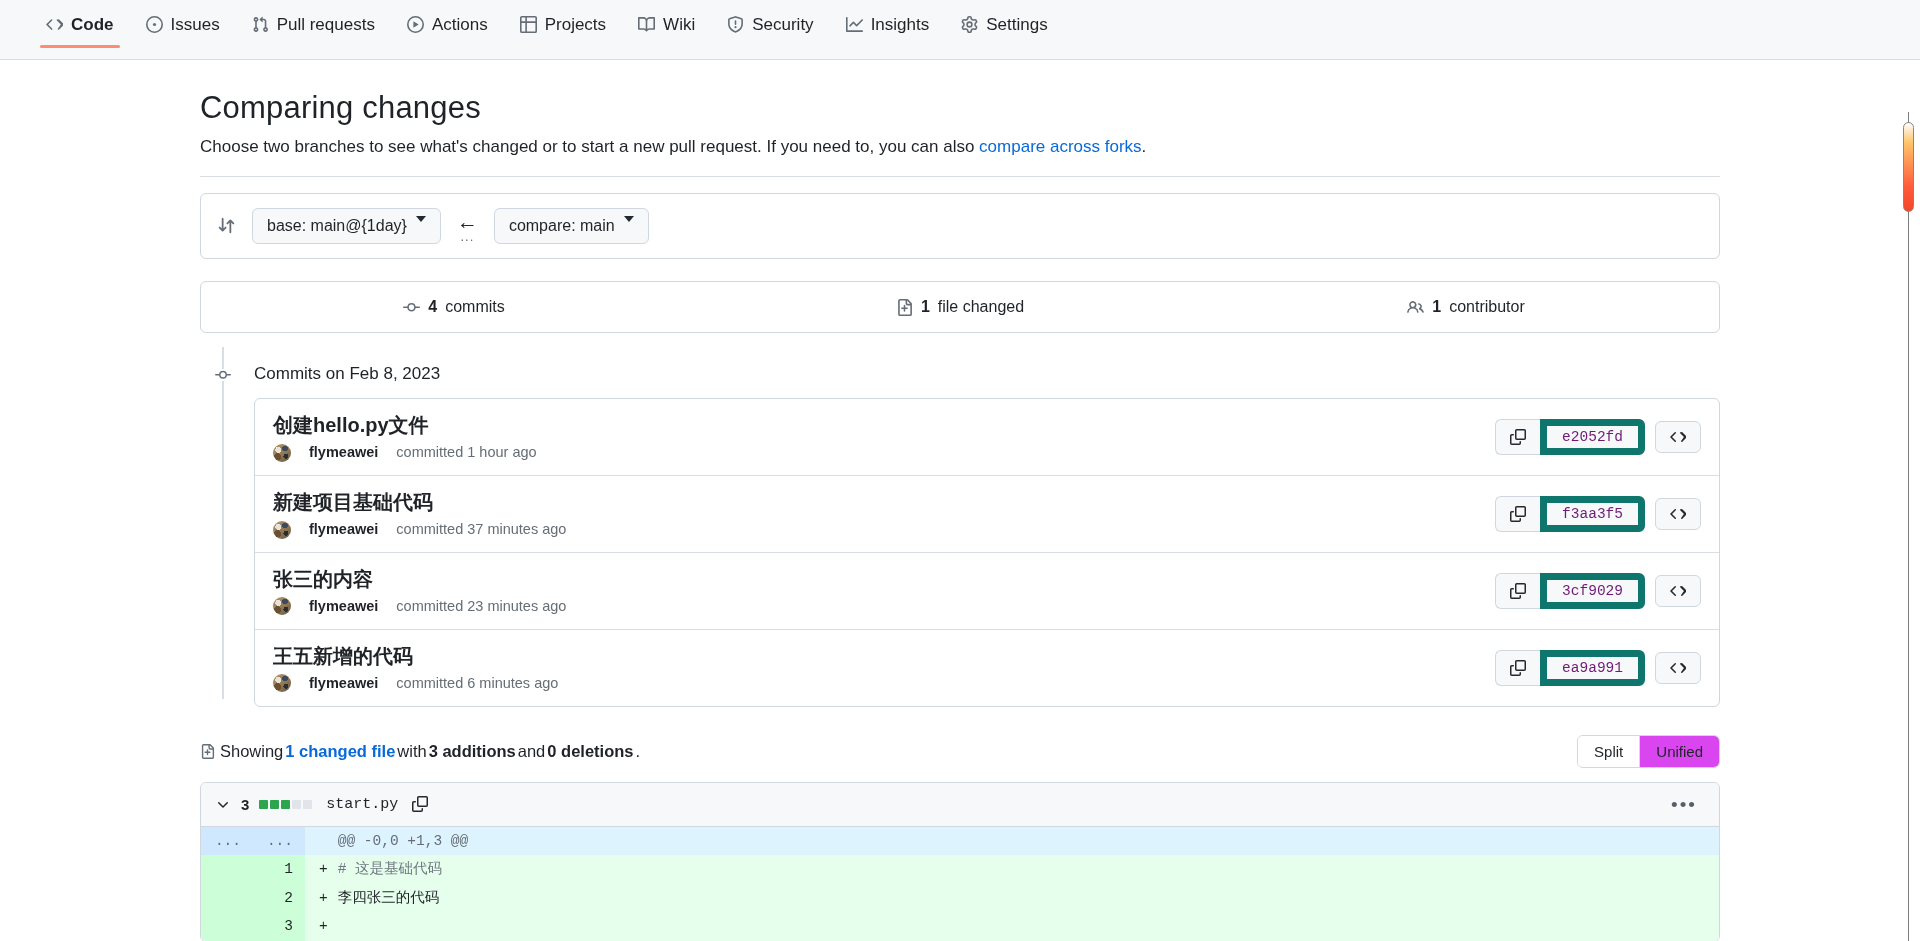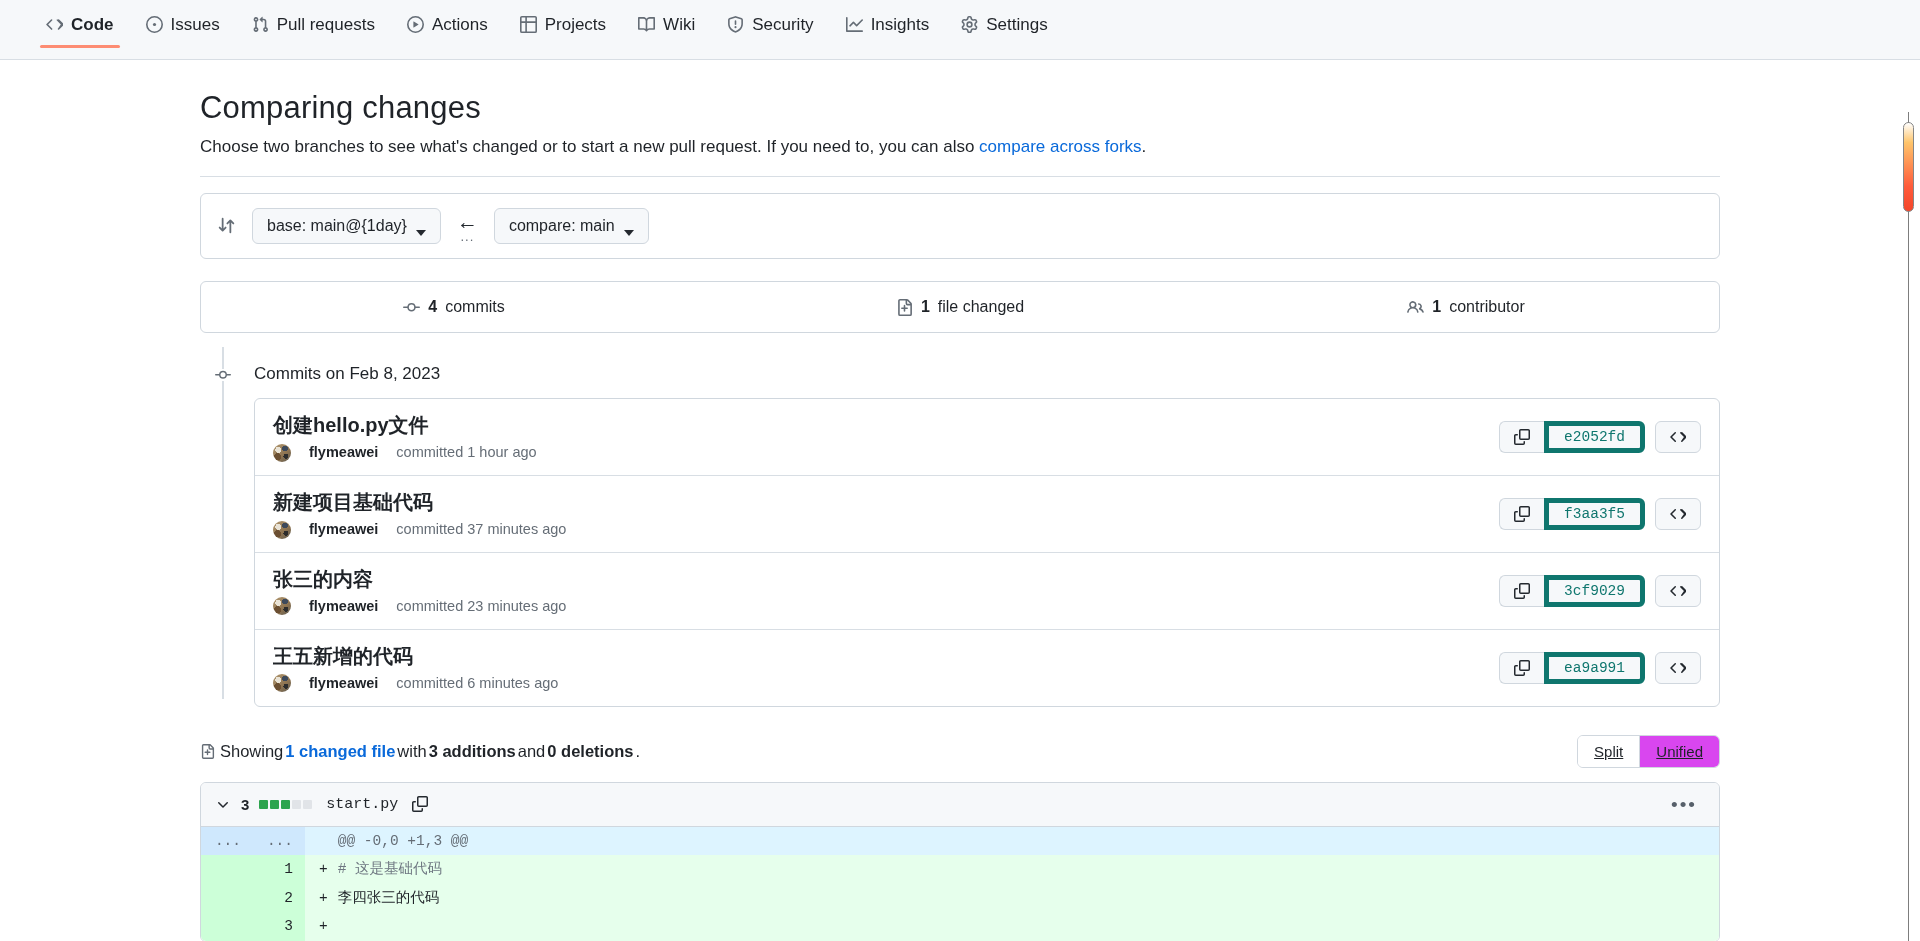--- a/index.html
+++ b/index.html
@@ -89,21 +89,21 @@
   }
   .compare-icon { color: #656d76; display: flex; align-items: center; margin-right: 2px;}
   .btn {
     border: 1px solid #d0d7de;
     border-radius: 6px;
     background: #f6f8fa;
     font-size: 16px;
     color: #1F2328;
     padding: 7px 14px;
     display: inline-flex;
-    align-items: flex-end;
+    align-items: flex-start;
     gap: 9px;
     cursor: pointer;
     line-height: 1.3;
     white-space: nowrap;
   }
   .caret {
     width: 0; height: 0;
     border-left: 5px solid transparent;
     border-right: 5px solid transparent;
     border-top: 6px solid #24292f;
@@ -212,27 +212,27 @@
     border: 1px solid #d0d7de;
     border-right: none;
     border-radius: 6px 0 0 6px;
     background: #f6f8fa;
     padding: 7px 14px;
     display: flex; align-items: center;
     color: #24292f;
     cursor: pointer;
   }
   .sha-code {
-    border: 5px solid #0f766e;
+    border: 7px solid #0f766e;
     border-radius: 0 6px 6px 0;
     background: #f6f8fa;
     padding: 3px 15px;
     font-family: "Liberation Mono", monospace;
     font-size: 14.5px;
-    color: #0f766e;
+    color: #701a75;
     display: flex; align-items: center;
     cursor: pointer;
   }
   .code-btn {
     border: 1px solid #d0d7de;
     border-radius: 6px;
     background: #f6f8fa;
     padding: 7px 14px;
     display: flex; align-items: center;
     color: #24292f;
@@ -260,21 +260,20 @@
     border: 1px solid #d0d7de;
     border-radius: 6px;
     overflow: hidden;
   }
   .seg div {
     padding: 7px 16px;
     font-size: 15px;
     background: #fff;
     cursor: pointer;
     color: #1F2328;
-    text-decoration: underline;
   }
   .seg div + div { border-left: 1px solid #d0d7de; }
   .seg div.on { background: #d946ef; }
 
   
   .file-box {
     border: 1px solid #d0d7de;
     border-radius: 6px;
     overflow: hidden;
   }

